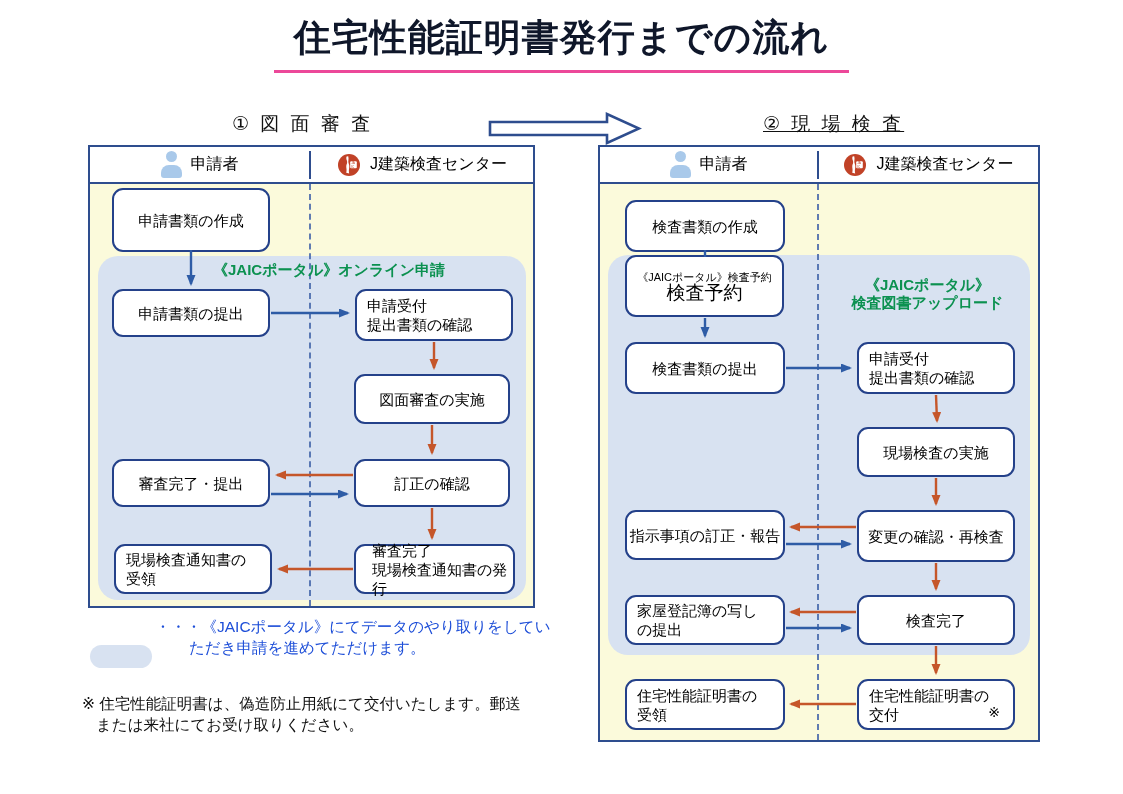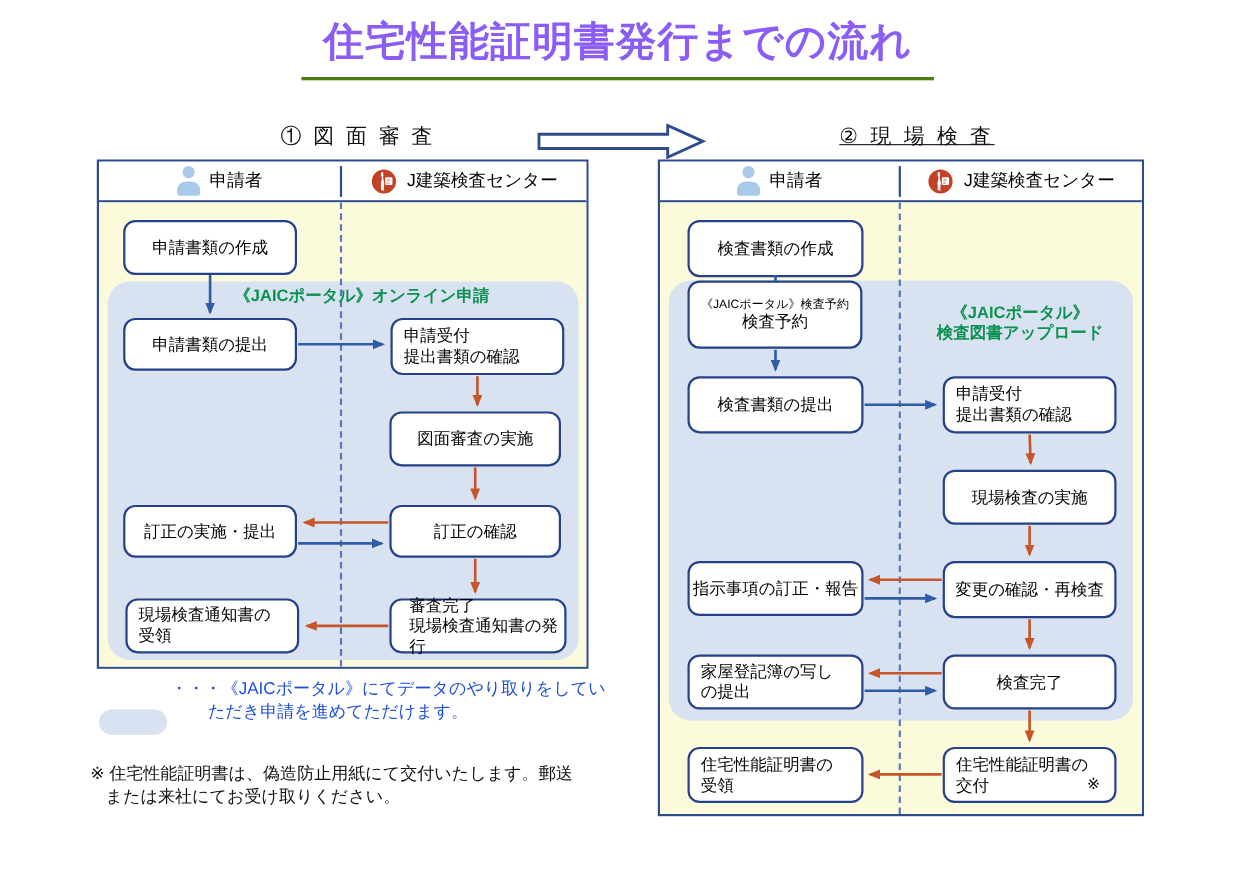--- a/index.html
+++ b/index.html
@@ -5,25 +5,25 @@
   html,body{margin:0;padding:0;}
   body{
     width:1123px;height:794px;position:relative;background:#ffffff;
     font-family:"Liberation Sans","DejaVu Sans",sans-serif;color:#000;
     overflow:hidden;
   }
   
   .title-wrap{position:absolute;top:13px;left:0;width:100%;text-align:center;}
   .title{
     display:inline-block;font-size:37px;font-weight:bold;letter-spacing:1px;
-    padding:0 20px 7px 20px;border-bottom:3px solid #4d7c0f;color:#8b5cf6;
+    padding:0 20px 7px 20px;border-bottom:3px solid #ec4899;color:#0f172a;
   }
   
   .section-title{position:absolute;top:111px;font-size:19px;letter-spacing:3px;color:#111;}
-  .section-title.left{left:255px;font-family:Liberation Serif, serif;}
+  .section-title.left{left:232px;}
   .section-title.right{left:763px;text-decoration:underline;}
   
   .big-arrow{position:absolute;left:488px;top:112px;}
   
   .panel{position:absolute;border:2px solid #2E4D8E;background:#fff;}
   .panel.pleft{left:88px;top:145px;width:443px;height:459px;}
   .panel.pright{left:598px;top:145px;width:438px;height:593px;}
   .panel-header{display:flex;height:35px;background:#fff;border-bottom:2px solid #2E4D8E;align-items:center;}
   .hcell{display:flex;align-items:center;justify-content:center;gap:9px;font-size:16px;}
   .pleft .hcell.first{width:219px;border-right:2px solid #2E4D8E;}
@@ -38,21 +38,21 @@
   .pright .dashed-line{left:217px;}
   
   .fbox{
     position:absolute;background:#fff;border:2.5px solid #24418A;border-radius:11px;
     display:flex;align-items:center;justify-content:center;text-align:center;
     font-size:15px;line-height:19px;box-sizing:border-box;
   }
   .fbox.two-line{justify-content:flex-start;text-align:left;padding-left:10px;white-space:pre-line;}
   .fbox.stack{flex-direction:column;padding:2px 0;}
   .fbox .small-line{font-size:11px;line-height:14px;}
-  .fbox .main-line{font-size:15px;line-height:18px;}
+  .fbox .main-line{font-size:19px;line-height:18px;}
   .ref-mark{position:absolute;right:13px;bottom:6px;font-size:14px;}
   
   .portal-label{position:absolute;color:#0C9150;font-weight:bold;font-size:15px;text-align:center;white-space:pre-line;line-height:18px;}
   .pleft .portal-label{left:35px;right:0;top:77px;}
   .pright .portal-label{left:217px;width:221px;top:92px;}
   
   .arrows{position:absolute;left:0;top:0;pointer-events:none;}
   
   .person-icon{position:relative;width:21px;height:28px;flex:0 0 auto;}
   .person-icon .head{position:absolute;top:0;left:5px;width:11px;height:11px;border-radius:50%;background:#A9C9EA;}
@@ -101,26 +101,26 @@
         <text x="14.2" y="14.6" font-size="3.1" fill="#C14227">IC</text>
       </svg>
       <span>J建築検査センター</span>
     </div>
   </div>
   <div class="panel-body">
     <div class="blue-region"></div>
     <div class="dashed-line"></div>
     <div class="portal-label">《JAICポータル》オンライン申請</div>
 
-    <div class="fbox" style="left:22px;top:16px;width:158px;height:50px;">申請書類の作成</div>
+    <div class="fbox" style="left:22px;top:4px;width:158px;height:64px;">申請書類の作成</div>
     <div class="fbox" style="left:22px;top:105px;width:158px;height:48px;">申請書類の提出</div>
     <div class="fbox two-line" style="left:265px;top:105px;width:158px;height:52px;">申請受付
 提出書類の確認</div>
     <div class="fbox" style="left:264px;top:190px;width:156px;height:50px;">図面審査の実施</div>
-    <div class="fbox" style="left:22px;top:275px;width:158px;height:48px;">訂正の実施・提出</div>
+    <div class="fbox" style="left:22px;top:275px;width:158px;height:48px;">審査完了・提出</div>
     <div class="fbox" style="left:264px;top:275px;width:156px;height:48px;">訂正の確認</div>
     <div class="fbox two-line" style="left:264px;top:360px;width:161px;height:50px;padding-left:16px;">審査完了
 現場検査通知書の発行</div>
     <div class="fbox two-line" style="left:24px;top:360px;width:158px;height:50px;">現場検査通知書の
 受領</div>
 
     <svg class="arrows" width="443" height="422" viewBox="0 0 443 422">
       <defs>
         <marker id="mbl" markerUnits="userSpaceOnUse" markerWidth="12" markerHeight="10" refX="9" refY="4.5" orient="auto">
             <path d="M0,0 L11,4.5 L0,9 Z" fill="#2E5CA6"></path>

